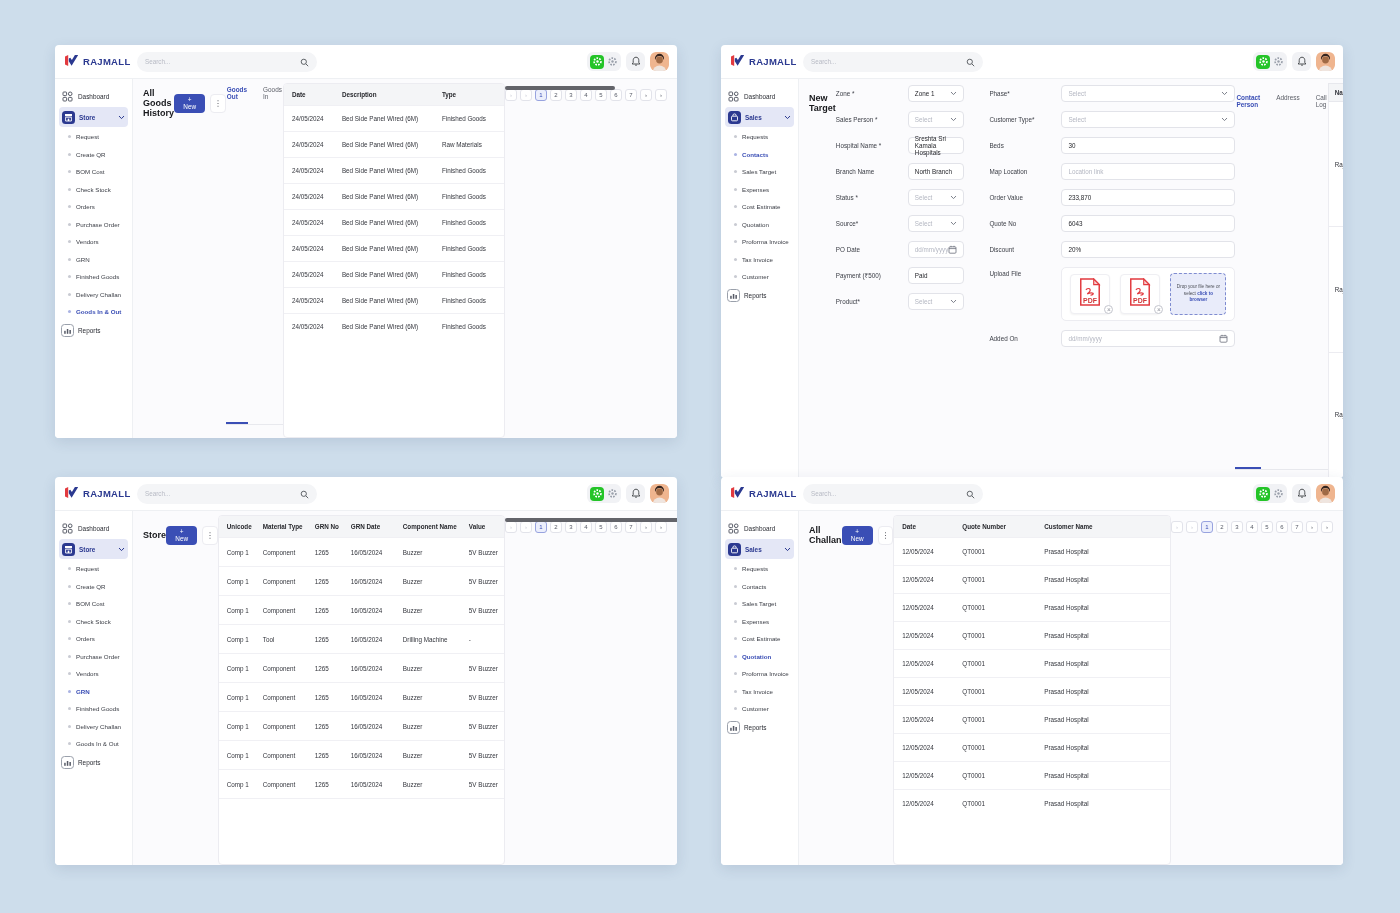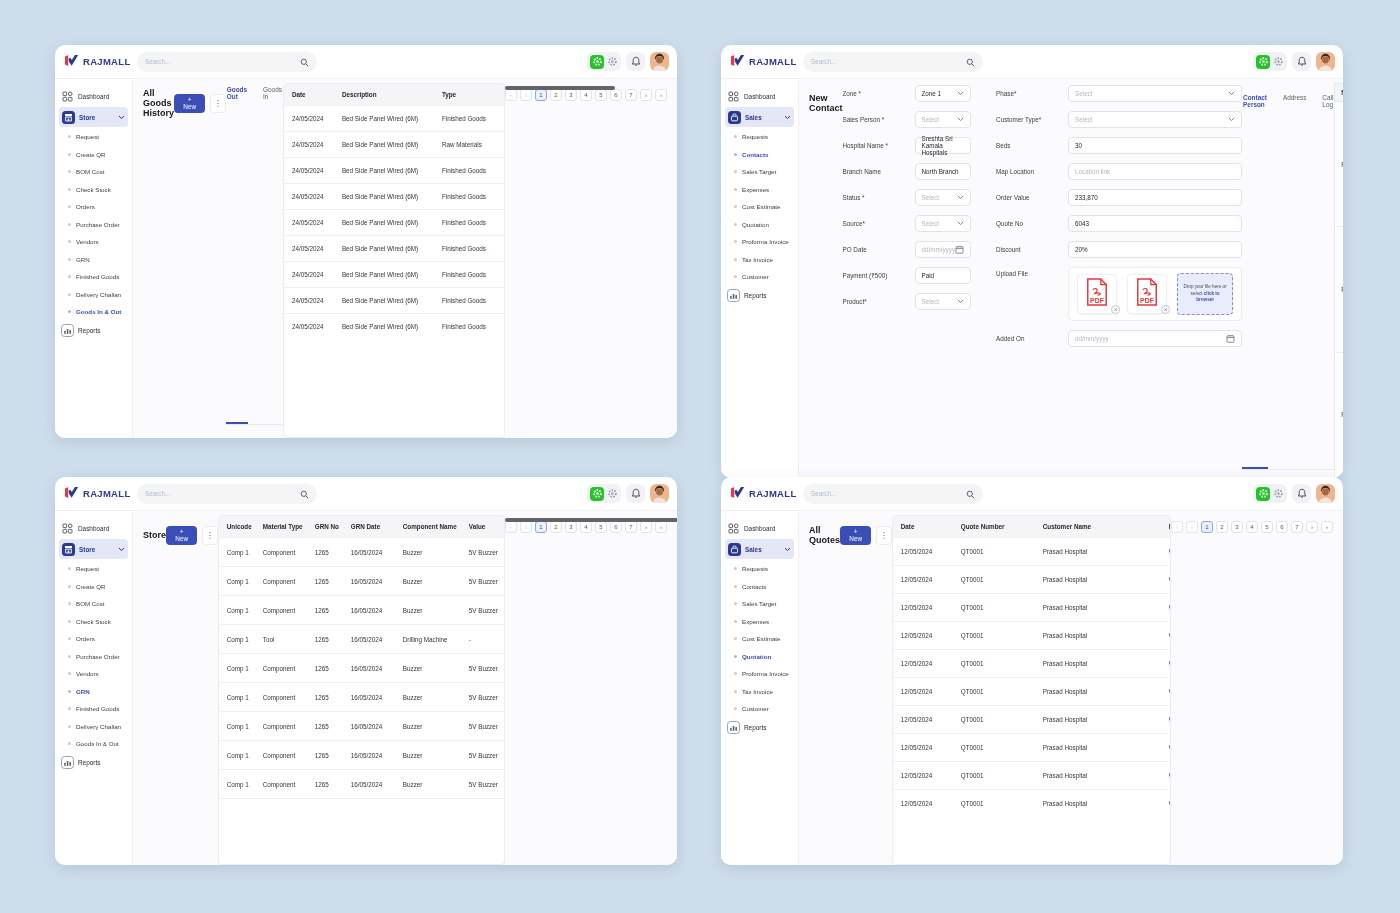--- a/index.html
+++ b/index.html
@@ -1,19 +1,19 @@
 <!DOCTYPE html>
 <html style="--accent: #3a4eb5; --brand: #2b3990; --header-green: #24c428; --badge-green: #21ba21; --badge-red: #f44336; --instock-text: #3dae4a; --instock-bg: #eaf8ec; --instock-border: #bfe3c5; --outstock-text: #ef4444; --outstock-bg: #fdecec; --outstock-border: #f5c9c8; --page-bg: #cdddeb;"><head>
 <meta charset="utf-8">
 <style>
   * { box-sizing: border-box; margin: 0; padding: 0; }
   html,body { width:1400px; height:913px; }
   body { background: var(--page-bg, #cdddeb); font-family: "Liberation Sans", sans-serif; position: relative; overflow: hidden; }
 
-  .panel { position:absolute; width:622px; background:#fff; border-radius:10px;
+  .panel { position:absolute; width:622px; background:#fff; border-radius:4px;
            box-shadow:0 4px 14px rgba(40,60,100,.12); overflow:hidden; }
 
   
   .phead { height:34px; display:flex; align-items:center; border-bottom:1px solid #eef0f3; position:relative; }
   .brand { display:flex; align-items:center; gap:4px; padding-left:9px; width:80px; }
   .brand-text { font-size:9.5px; font-weight:700; color:var(--brand,#2b3990); letter-spacing:.3px; }
   .search { position:absolute; left:82px; width:180px; height:20px; background:#f4f5f7; border-radius:10px;
             display:flex; align-items:center; justify-content:space-between; padding:0 8px; }
   .search-ph { font-size:6.3px; color:#b7bac4; }
   .hicons { position:absolute; right:8px; display:flex; gap:5px; align-items:center; }
@@ -520,21 +520,21 @@
                 <rect x="3.8" y="3" width="1.5" height="4.8"></rect>
                 <rect x="6.4" y="4" width="1.5" height="3.8"></rect>
               </svg>
             </span>
           </span>
           <span>Reports</span>
         </div>
       </aside>
     <main class="content">
       <div class="chead">
-        <h1 class="ptitle">New Contact</h1>
+        <h1 class="ptitle">New Target</h1>
       </div>
       <div class="formwrap">
           <div class="form-col">
             <div class="form-row">
               <label class="form-label">Zone *</label>
               <div class="form-field">
                 <span class="fval">Zone 1</span>
                 <span class="chev">
                   <svg width="7" height="5" viewBox="0 0 7 5">
                     <polyline points="1,1 3.5,3.6 6,1" fill="none" stroke="currentColor" stroke-width="1"></polyline>
@@ -1191,21 +1191,21 @@
                 <rect x="3.8" y="3" width="1.5" height="4.8"></rect>
                 <rect x="6.4" y="4" width="1.5" height="3.8"></rect>
               </svg>
             </span>
           </span>
           <span>Reports</span>
         </div>
       </aside>
     <main class="content">
       <div class="chead">
-        <h1 class="ptitle">All Quotes</h1>
+        <h1 class="ptitle">All Challan</h1>
         <div class="actions">
           <button class="btn-new">+ New</button>
           <button class="btn-dots">⋮</button>
         </div>
       </div>
       <div class="tablewrap">
           <table class="dtable">
             <colgroup>
               <col style="width: 64px;">
               <col style="width: 82px;">

